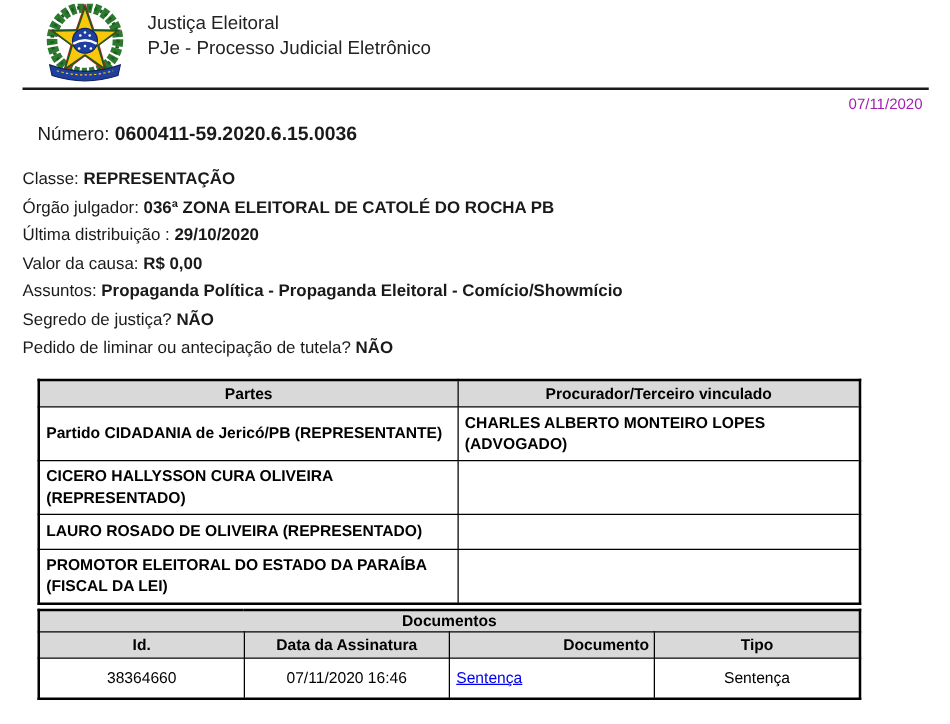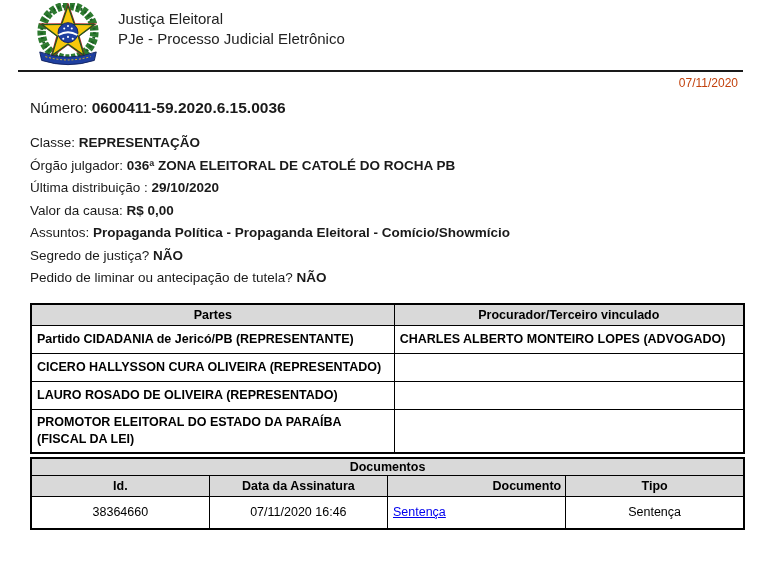--- a/index.html
+++ b/index.html
@@ -10,29 +10,29 @@
   }
   .b { font-weight: bold; }
 
   
   .top-header { display: flex; align-items: flex-start; padding: 3px 0 0 28px; }
   .logo { width: 80px; height: 64px; flex: 0 0 auto; }
   .header-titles { margin-left: 10px; padding-top: 6px; font-size: 15px; color: #222; line-height: 20px; }
 
   .rule { border: 0; border-top: 2px solid #1a1a1a; margin: 3px 17px 0 18px; }
 
-  .doc-date { text-align: right; margin: 4px 22px 0 0; font-size: 12px; color: #c2410c; }
+  .doc-date { text-align: right; margin: 4px 22px 0 0; font-size: 12px; color: #a21caf; }
 
   .numero-line { margin: 9px 0 0 30px; font-size: 15px; }
   .numero-line .b { font-size: 15.5px; }
 
-  .details { margin: 15px 0 0 30px; font-size: 13.5px; line-height: 22.5px; }
+  .details { margin: 15px 0 0 18px; font-size: 13.5px; line-height: 22.5px; }
 
   
-  table { border-collapse: collapse; margin-left: 30px; width: 715px; table-layout: fixed; }
+  table { border-collapse: collapse; margin-left: 30px; width: 659px; table-layout: fixed; }
   table, th, td { border: 1px solid #000; }
   table { border-width: 2px; }
   .parties-table { margin-top: 13px; }
   th {
     background: #d9d9d9; font-size: 12.5px; font-weight: bold;
     text-align: center; padding: 3px 4px; color: #000;
   }
   td { font-size: 12.5px; padding: 4px 5px; vertical-align: middle; color: #000; }
   .parties-table td { font-weight: bold; height: 19px; line-height: 17px; }
   .parties-table .col-party { width: 49.6%; }

